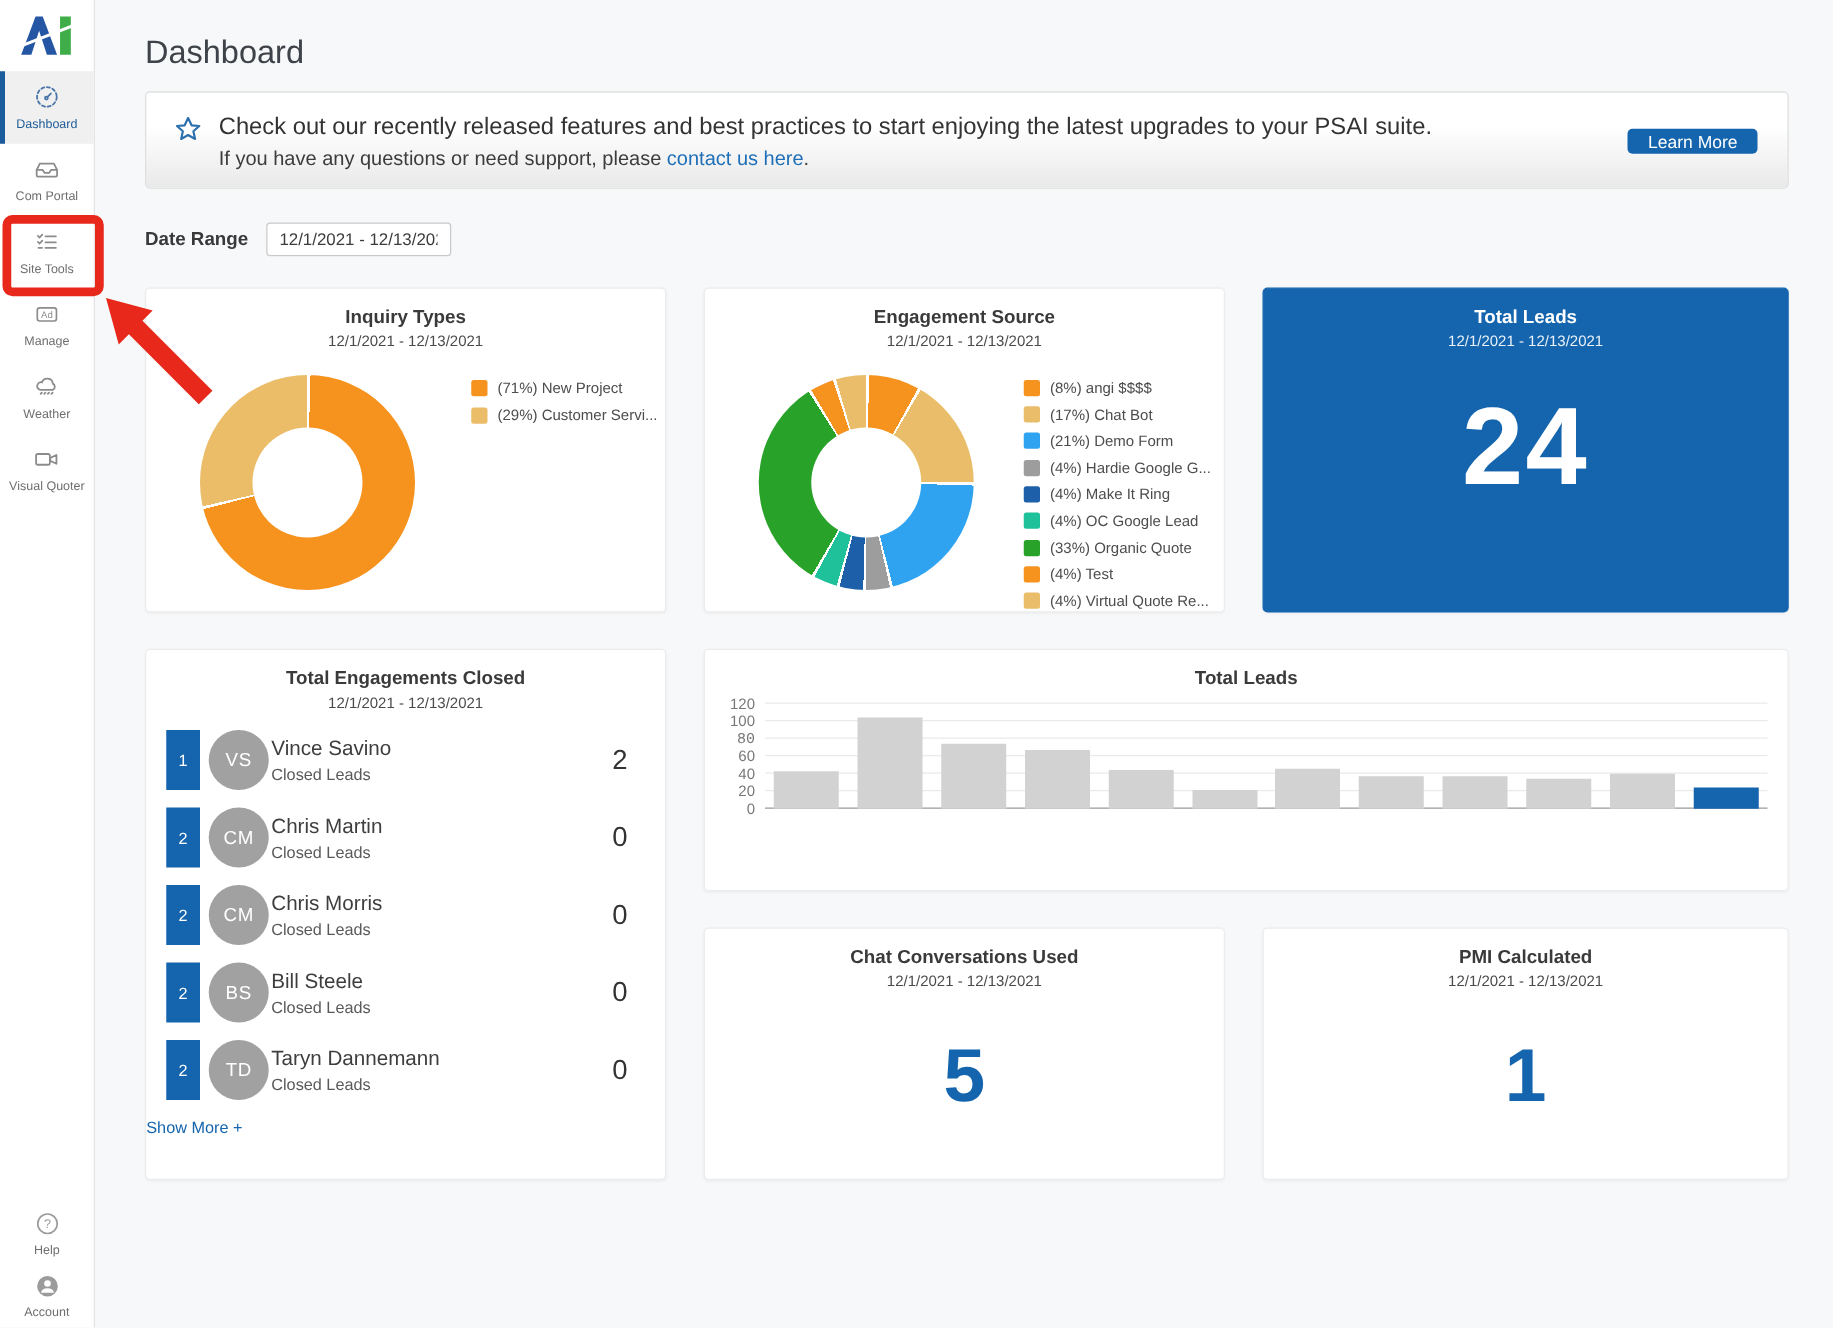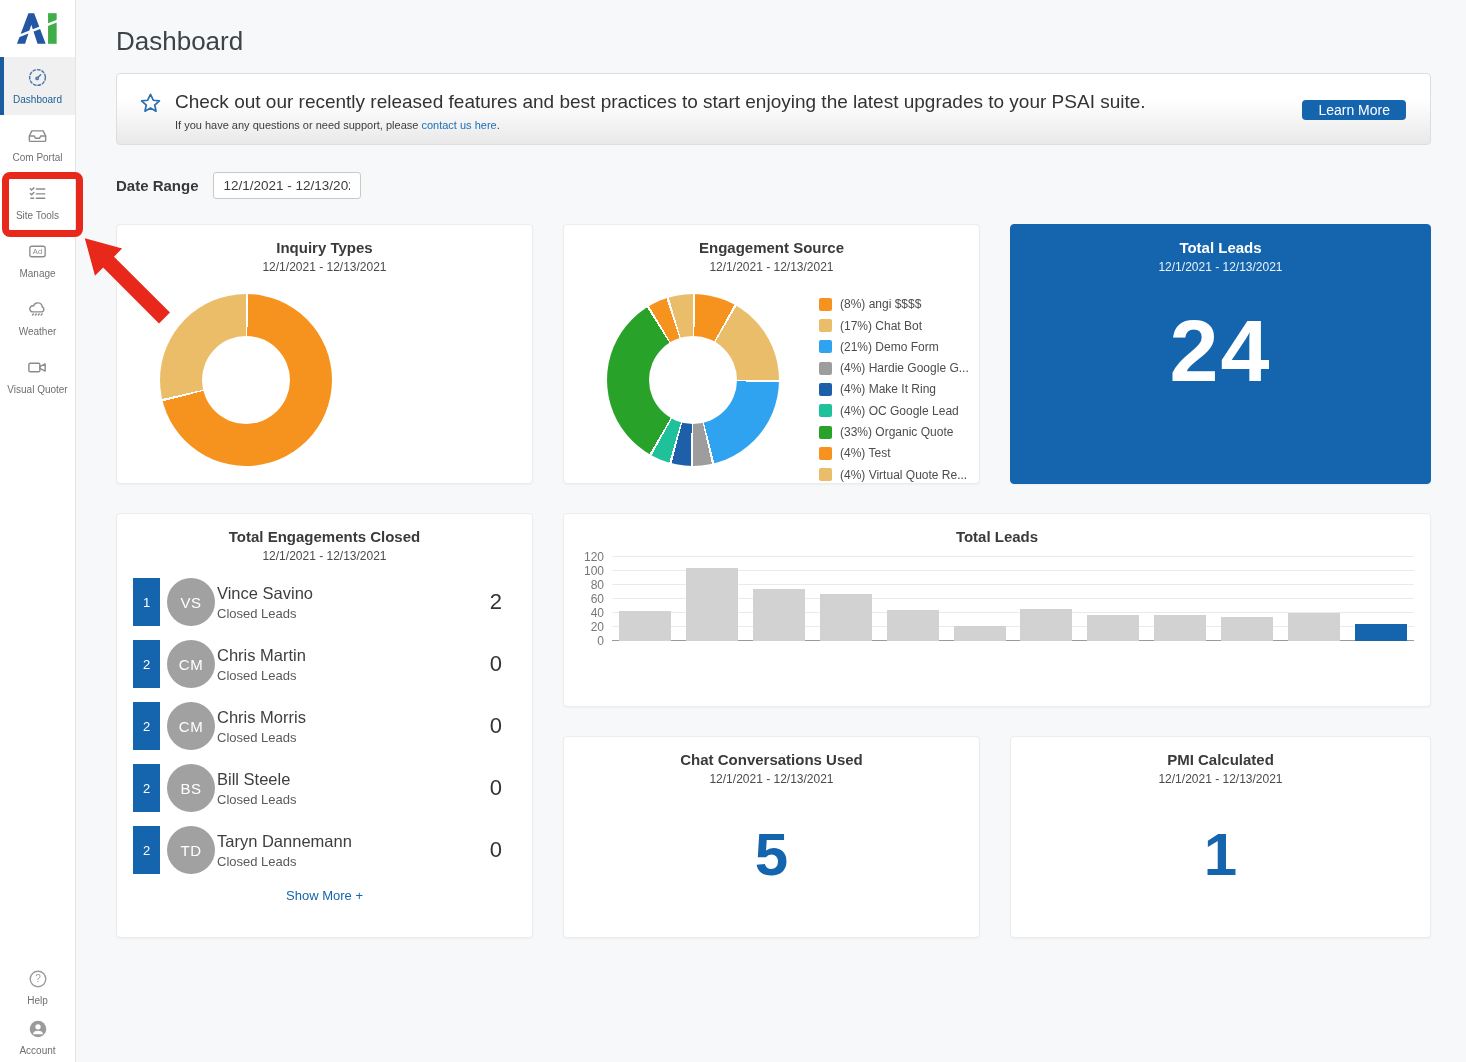--- a/index.html
+++ b/index.html
@@ -22,21 +22,21 @@
 
   
   .main { position:absolute; left:77px; top:0; width:1389px; height:1062px; padding:26px 35px 0 39px; }
   .page-title { font-size:26px; color:#3E4249; font-weight:500; }
 
   .banner { margin-top:16px; background:linear-gradient(180deg,#FFFFFF 35%,#E9E9E9 100%);
             border:1px solid #DEDEDE; border-radius:4px; padding:15px 24px 13px 22px;
             display:flex; align-items:flex-start; }
   .banner-star { margin:3px 13px 0 0; flex-shrink:0; }
   .banner-headline { font-size:19px; color:#333; line-height:1.33; width:1020px; }
-  .banner-support { font-size:11px; color:#3C3C3C; margin-top:5px; }
+  .banner-support { font-size:16px; color:#3C3C3C; margin-top:5px; }
   .banner-link { color:#1D6FB8; cursor:pointer; }
   .learn-more { margin-left:auto; align-self:center; background:#1565AE; color:#fff; font-size:14px;
                 font-family:"Liberation Sans",sans-serif; padding:2px 16px; border-radius:4px;
                 border:none; cursor:pointer; white-space:nowrap; }
 
   .date-row { margin-top:27px; display:flex; align-items:center; }
   .date-label { font-size:15px; font-weight:700; color:#393939; }
   .date-input { margin-left:14px; width:148px; height:27px; border:1px solid #C9C9C9; border-radius:3px;
                 font-size:13.5px; color:#3C3C3C; padding:0 10px; background:#fff;
                 font-family:"Liberation Sans",sans-serif; }
@@ -97,21 +97,21 @@
   .eng-row { display:flex; align-items:center; margin-bottom:14px; }
   .rank { width:27px; height:48px; background:#1565AE; color:#fff; font-size:13px;
           display:flex; align-items:center; justify-content:center; flex-shrink:0; }
   .avatar { width:48px; height:48px; border-radius:50%; background:#A1A1A1; color:#fff; font-size:15px;
             display:flex; align-items:center; justify-content:center; margin-left:7px; flex-shrink:0;
             letter-spacing:0.5px; }
   .eng-name { margin-left:2px; }
   .name { font-size:16.5px; color:#3E3E3E; }
   .subname { font-size:13px; color:#5A5A5A; margin-top:3px; }
   .count { margin-left:auto; font-size:22px; color:#333; padding-right:14px; }
-  .show-more { text-align:center; color:#1565AE; font-size:13px; margin-top:12px; cursor:pointer; }
+  .show-more { text-align:left; color:#1565AE; font-size:13px; margin-top:12px; cursor:pointer; }
 
   
   .anno-box { position:absolute; left:2px; top:172px; width:81px; height:65px;
               border:7px solid #E7281B; border-radius:8px; z-index:60; pointer-events:none; }
   .anno-arrow { position:absolute; left:80px; top:233px; z-index:60; pointer-events:none; }
 </style>
 </head>
 <body>
 <div id="app">
 
@@ -217,20 +217,30 @@
       <input class="date-input" type="text" value="12/1/2021 - 12/13/2021" style="">
     </div>
 
     <div class="grid">
 
       <div class="card inquiry">
         <div class="card-title">Inquiry Types</div>
         <div class="card-subtitle">12/1/2021 - 12/13/2021</div>
         <div class="pie-body">
           <div class="donut" style="background: conic-gradient(rgb(255, 255, 255) 0%, rgb(255, 255, 255) 0.45%, rgb(246, 146, 30) 0.45%, rgb(246, 146, 30) 71%, rgb(255, 255, 255) 71%, rgb(255, 255, 255) 71.45%, rgb(235, 189, 105) 71.45%, rgb(235, 189, 105) 100%);"></div>
+          <div class="legend">
+              <div class="legend-item">
+                <span class="swatch" style="background: rgb(246, 146, 30);"></span>
+                <span class="legend-label">(71%) New Project</span>
+              </div>
+              <div class="legend-item">
+                <span class="swatch" style="background: rgb(235, 189, 105);"></span>
+                <span class="legend-label">(29%) Customer Servi...</span>
+              </div>
+            </div>
         </div>
       </div>
 
       <div class="card engagement">
         <div class="card-title">Engagement Source</div>
         <div class="card-subtitle">12/1/2021 - 12/13/2021</div>
         <div class="pie-body">
           <div class="donut" style="background: conic-gradient(rgb(255, 255, 255) 0%, rgb(255, 255, 255) 0.45%, rgb(246, 146, 30) 0.45%, rgb(246, 146, 30) 8%, rgb(255, 255, 255) 8%, rgb(255, 255, 255) 8.45%, rgb(233, 189, 105) 8.45%, rgb(233, 189, 105) 25%, rgb(255, 255, 255) 25%, rgb(255, 255, 255) 25.45%, rgb(47, 163, 239) 25.45%, rgb(47, 163, 239) 46%, rgb(255, 255, 255) 46%, rgb(255, 255, 255) 46.45%, rgb(157, 157, 157) 46.45%, rgb(157, 157, 157) 50%, rgb(255, 255, 255) 50%, rgb(255, 255, 255) 50.45%, rgb(29, 96, 169) 50.45%, rgb(29, 96, 169) 54%, rgb(255, 255, 255) 54%, rgb(255, 255, 255) 54.45%, rgb(31, 193, 155) 54.45%, rgb(31, 193, 155) 58%, rgb(255, 255, 255) 58%, rgb(255, 255, 255) 58.45%, rgb(40, 162, 40) 58.45%, rgb(40, 162, 40) 91%, rgb(255, 255, 255) 91%, rgb(255, 255, 255) 91.45%, rgb(246, 146, 30) 91.45%, rgb(246, 146, 30) 95%, rgb(255, 255, 255) 95%, rgb(255, 255, 255) 95.45%, rgb(233, 189, 105) 95.45%, rgb(233, 189, 105) 99%);"></div>
           <div class="legend">
               <div class="legend-item">
@@ -334,21 +344,21 @@
 
       <div class="card ytd">
         <div class="card-title">Total Leads</div>
         <div class="ytd-chart">
           <div class="chart-wrap">
             <div class="y-axis">
                 <span class="y-tick" style="bottom: 0%;">0</span>
                 <span class="y-tick" style="bottom: 16.6667%;">20</span>
                 <span class="y-tick" style="bottom: 33.3333%;">40</span>
                 <span class="y-tick" style="bottom: 50%;">60</span>
-                <span class="y-tick" style="bottom: 66.6667%;">80</span>
+                <span class="y-tick" style="bottom: 66.6667%; font-family: Liberation Mono, monospace;">80</span>
                 <span class="y-tick" style="bottom: 83.3333%;">100</span>
                 <span class="y-tick" style="bottom: 100%; text-align: center;">120</span>
               </div>
             <div class="plot">
                 <div class="gridline zero" style="bottom: 0%;"></div>
                 <div class="gridline" style="bottom: 16.6667%;"></div>
                 <div class="gridline" style="bottom: 33.3333%;"></div>
                 <div class="gridline" style="bottom: 50%;"></div>
                 <div class="gridline" style="bottom: 66.6667%;"></div>
                 <div class="gridline" style="bottom: 83.3333%;"></div>

